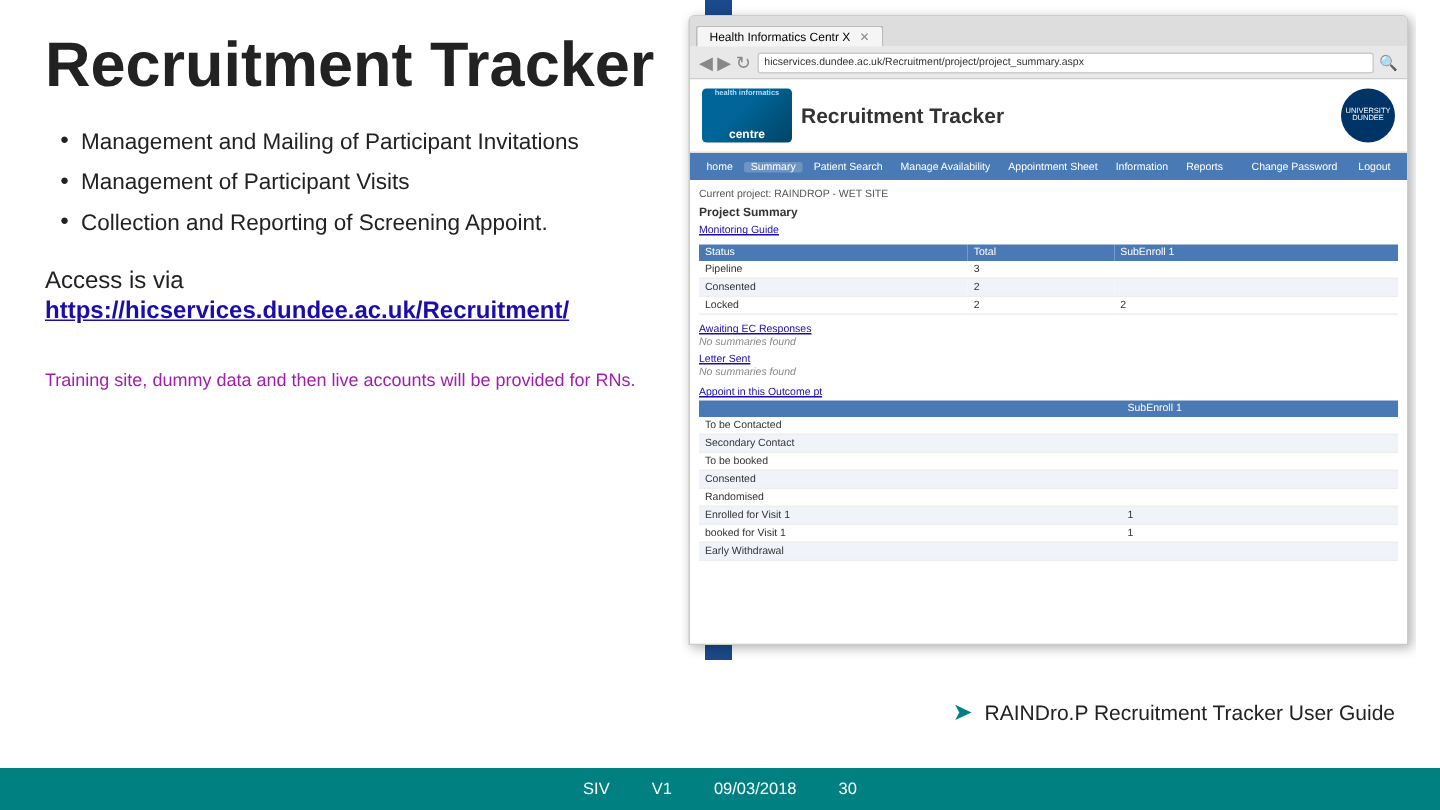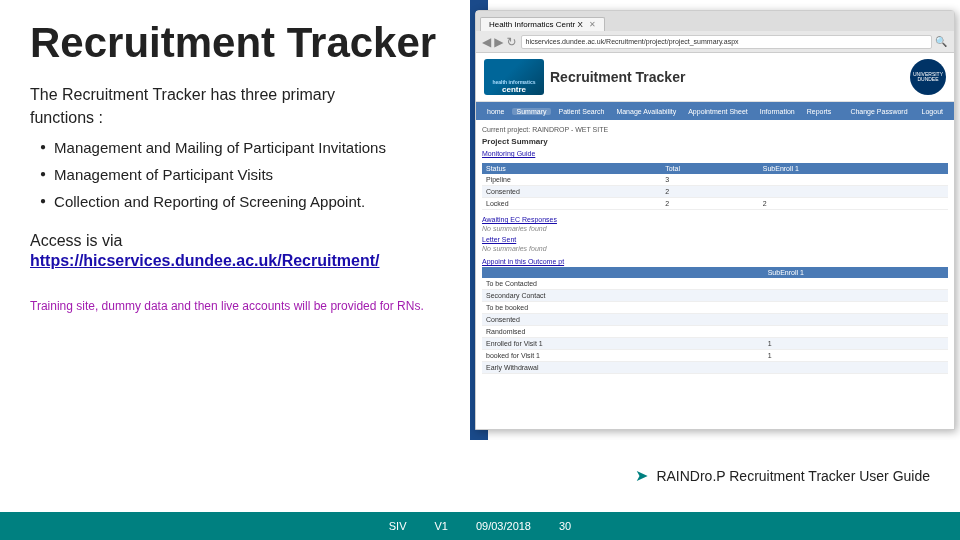--- a/index.html
+++ b/index.html
@@ -93,21 +93,21 @@
     .training-text {
       margin-top: 28px;
       font-size: 12px;
       color: #a21caf;
       line-height: 1.4;
     }
 
     
     .right-panel {
       position: absolute;
-      right: 0;
+      right: 16px;
       top: 0;
       width: 490px;
       height: 440px;
       overflow: hidden;
     }
 
     
     .browser-window {
       position: absolute;
       top: 10px;
@@ -205,21 +205,21 @@
     }
 
     .hic-logo-box {
       width: 60px;
       height: 36px;
       background: linear-gradient(135deg, #006699 40%, #004466 100%);
       border-radius: 3px;
       display: flex;
       flex-direction: column;
       align-items: center;
-      justify-content: flex-end;
+      justify-content: space-between;
       color: #fff;
       font-size: 6px;
       font-weight: bold;
       line-height: 1.2;
     }
 
     .hic-title-text {
       font-size: 14px;
       font-weight: bold;
       color: #333;
@@ -397,24 +397,20 @@
       align-items: center;
       font-size: 11px;
     }
   </style>
 </head>
 <body>
 
 <div class="left-content">
   <h1 class="slide-title">Recruitment Tracker</h1>
 
-  <p class="intro-text">
-    <span>The Recruitment Tracker has three primary</span><br>
-    <span>functions :</span>
-  </p>
 
   <ul class="bullet-list">
     <li>
         <span>Management and Mailing of Participant Invitations</span>
       </li>
     <li>
         <span>Management of Participant Visits</span>
       </li>
     <li>
         <span>Collection and Reporting of Screening Appoint.</span>

